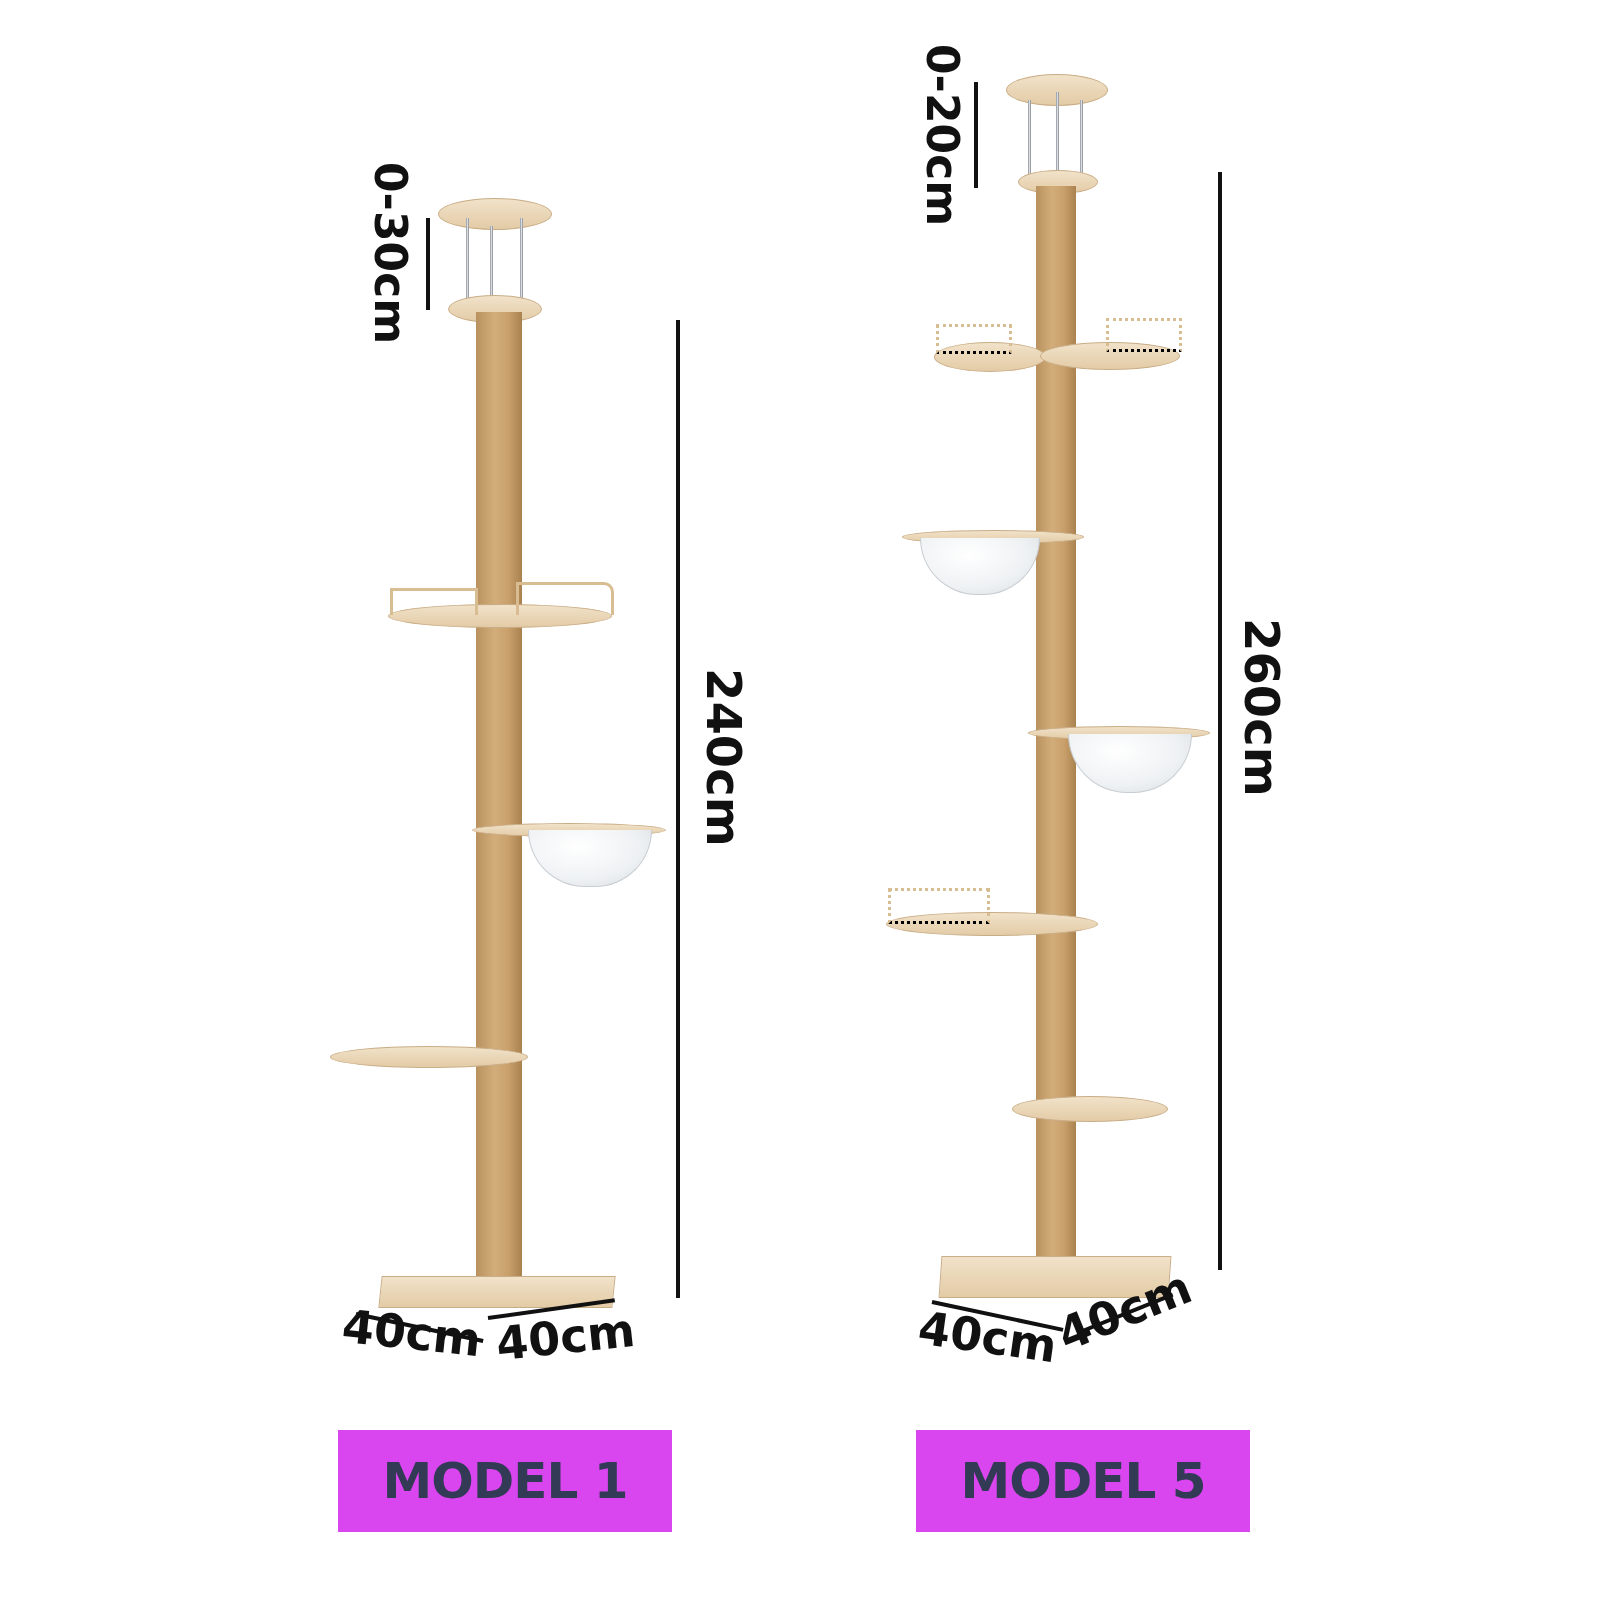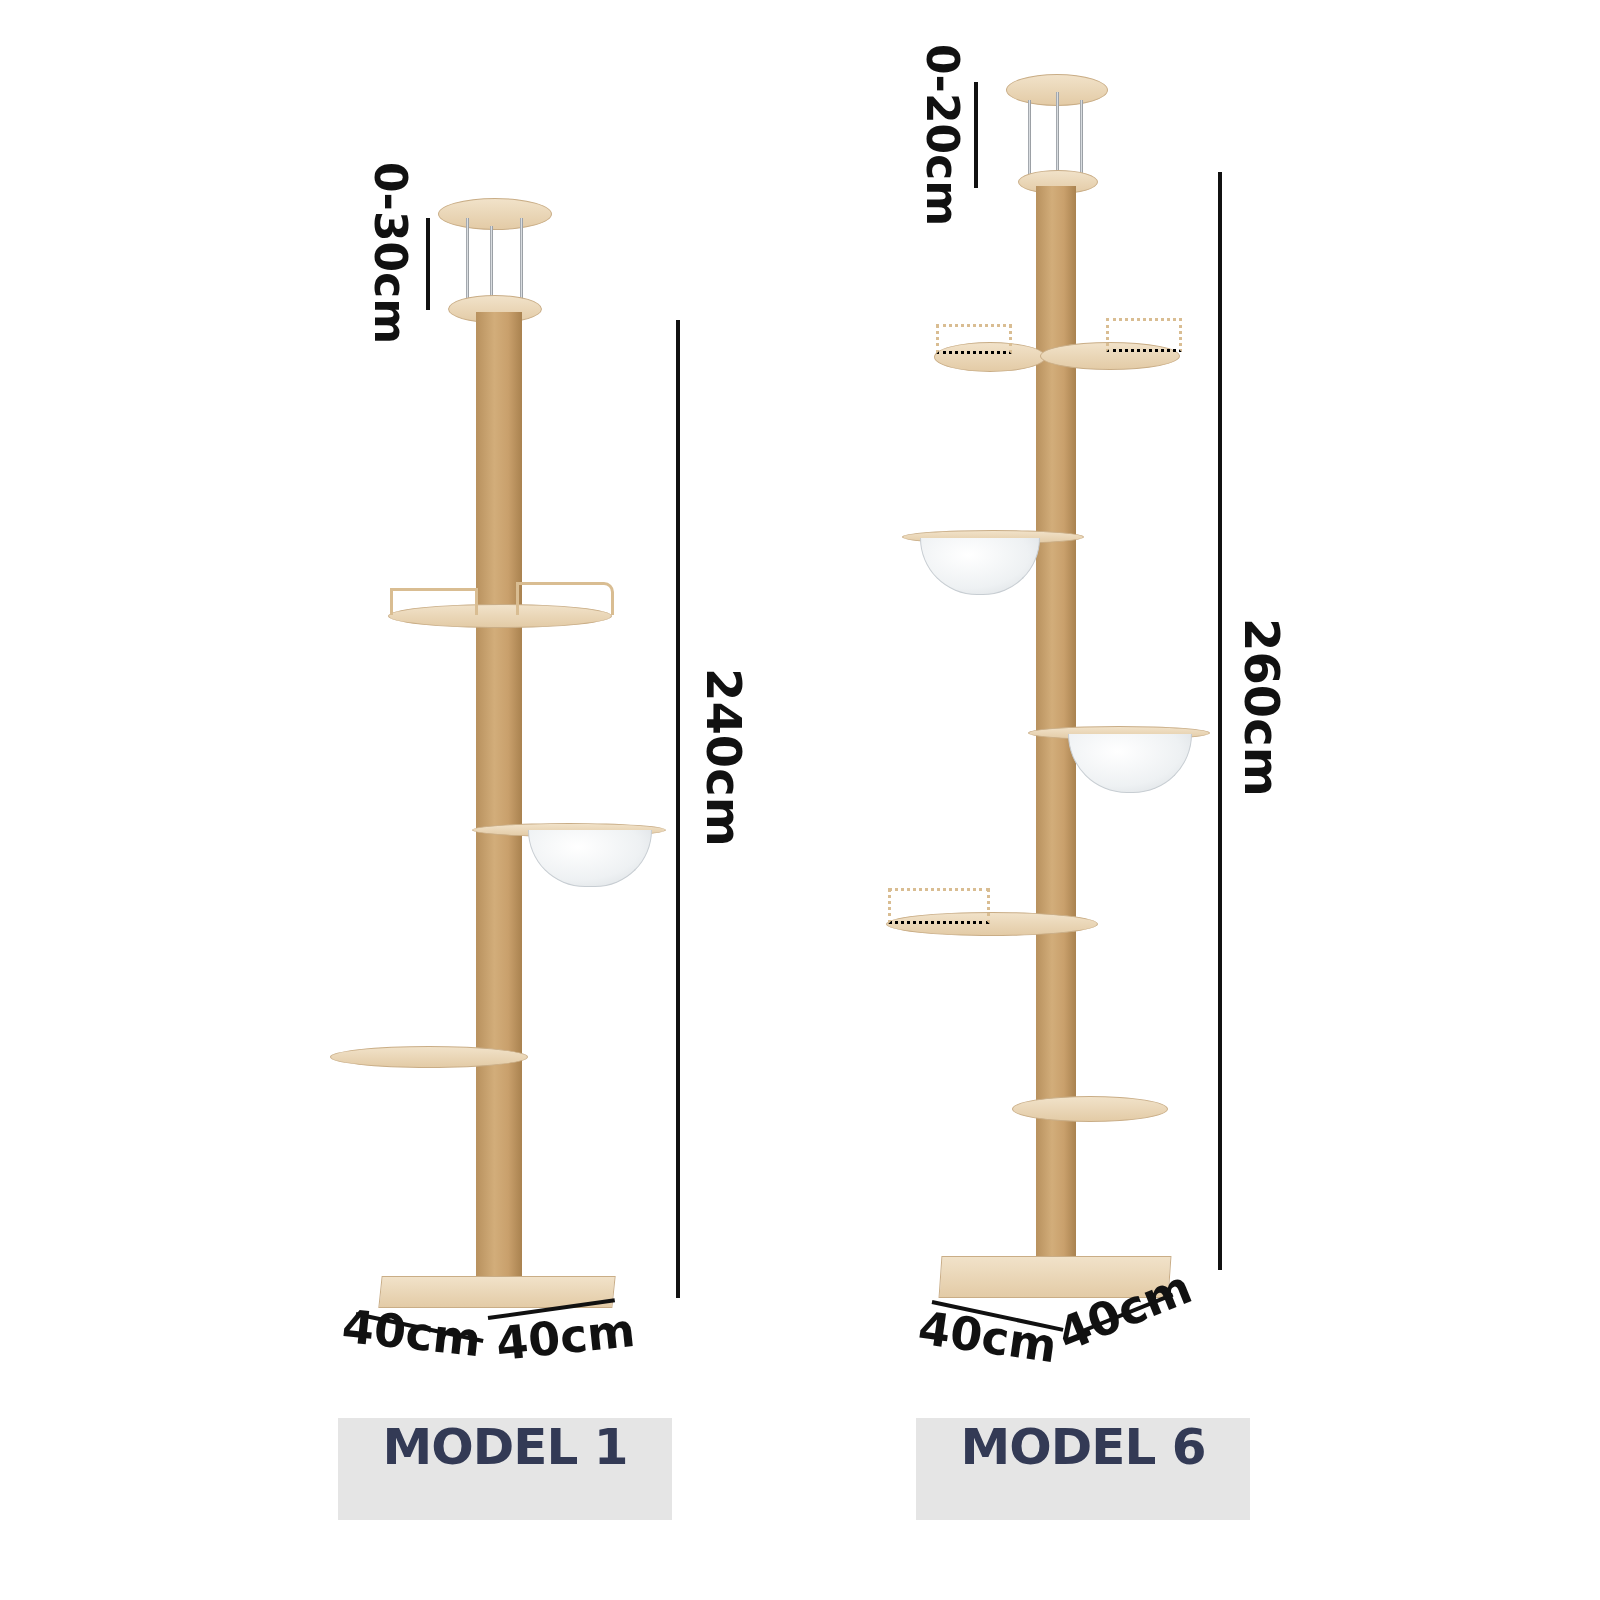--- a/index.html
+++ b/index.html
@@ -8,21 +8,21 @@
   .wood{background:linear-gradient(180deg,#f1e2c9 0%,#e3cba6 100%);border:1px solid #c9ad86;}
   .disc{position:absolute;border-radius:50%;}
   .rod{position:absolute;width:3px;background:linear-gradient(90deg,#8a8f96,#d9dde1,#7d8288);}
   .line{position:absolute;background:#111;}
   .dim{position:absolute;font-weight:bold;color:#111;white-space:nowrap;font-family:"DejaVu Sans",sans-serif;}
   .rot{transform-origin:left top;transform:rotate(90deg);}
   .shelf{position:absolute;border-radius:50%;}
   .bowl{position:absolute;border-radius:0 0 999px 999px;background:radial-gradient(ellipse at 40% 30%,#ffffff 0%,#eef1f3 60%,#d5dade 100%);border:1px solid #c7cdd2;border-top:none;}
   .rail{position:absolute;border:3px solid #d9bd92;border-bottom:none;}
   .base{position:absolute;}
-  .model-box{position:absolute;background:#e5e5e5;display:flex;justify-content:center;}
+  .model-box{position:absolute;background:#d946ef;display:flex;align-items:center;justify-content:center;margin-top:12px;}
   .model-label{font-family:"DejaVu Sans",sans-serif;font-weight:bold;font-size:50px;color:#333a55;letter-spacing:-1px;}
 </style>
 </head>
 <body>
 
 <div>
 
   <div class="disc wood" style="left:438px;top:198px;width:112px;height:30px;"></div>
   <div class="rod" style="left:466px;top:218px;height:92px;"></div>
   <div class="rod" style="left:490px;top:226px;height:84px;"></div>
@@ -91,14 +91,14 @@
 
 <div class="line" style="left:1218px;top:172px;width:4px;height:1098px;"></div>
 <div class="dim rot" style="left:1290px;top:618px;font-size:48px;">260cm</div>
 
 <div class="line" style="left:932px;top:1300px;width:134px;height:4px;transform:rotate(12deg);transform-origin:left center;"></div>
 <div class="line" style="left:1080px;top:1330px;width:100px;height:4px;transform:rotate(-22deg);transform-origin:left center;"></div>
 <div class="dim" style="left:918px;top:1310px;font-size:46px;transform:rotate(8deg);">40cm</div>
 <div class="dim" style="left:1070px;top:1308px;font-size:46px;transform:rotate(-22deg);transform-origin:left bottom;">40cm</div>
 
 <div class="model-box" style="left:916px;top:1418px;width:334px;height:102px;">
-  <span class="model-label">MODEL 6</span>
+  <span class="model-label">MODEL 5</span>
 </div>
 
 </body></html>

